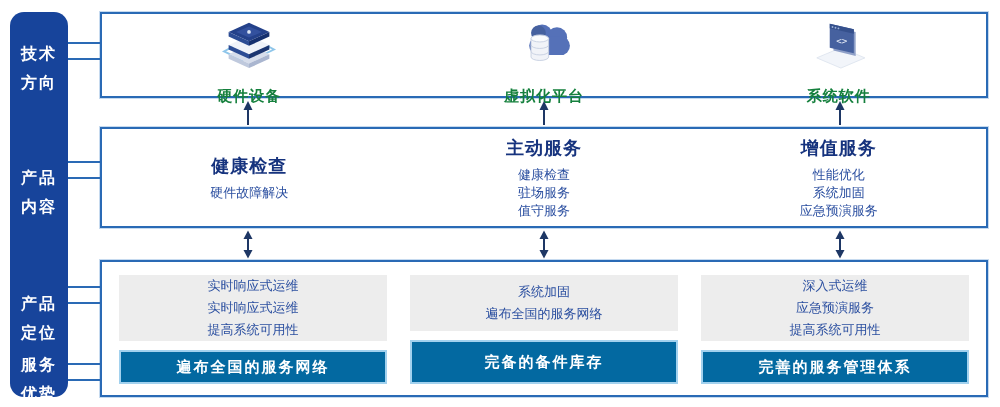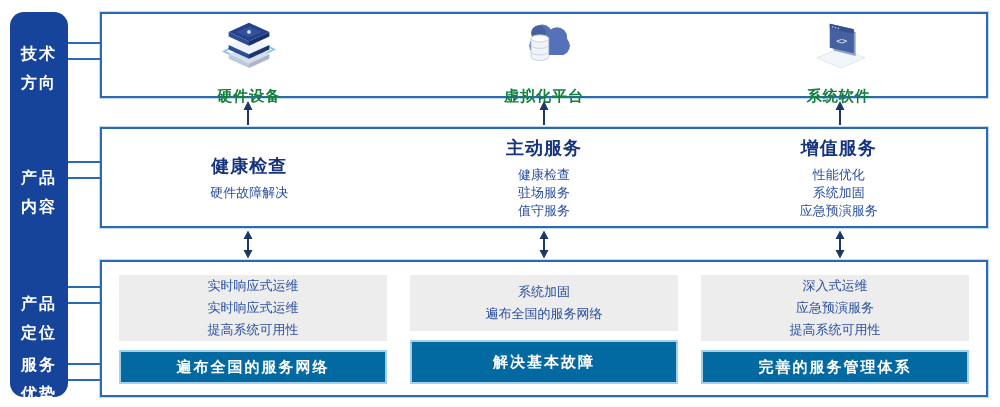--- a/index.html
+++ b/index.html
@@ -183,21 +183,21 @@
         <div class="pos-line">实时响应式运维</div>
         <div class="pos-line">提高系统可用性</div>
       </div>
       <div class="adv-bar">遍布全国的服务网络</div>
     </div>
     <div class="bot-col">
       <div class="gray-panel">
         <div class="pos-line">系统加固</div>
         <div class="pos-line">遍布全国的服务网络</div>
       </div>
-      <div class="adv-bar">解决基本故障</div>
+      <div class="adv-bar">完备的备件库存</div>
     </div>
     <div class="bot-col">
       <div class="gray-panel">
         <div class="pos-line">深入式运维</div>
         <div class="pos-line">应急预演服务</div>
         <div class="pos-line">提高系统可用性</div>
       </div>
       <div class="adv-bar">完善的服务管理体系</div>
     </div>
   </div>

